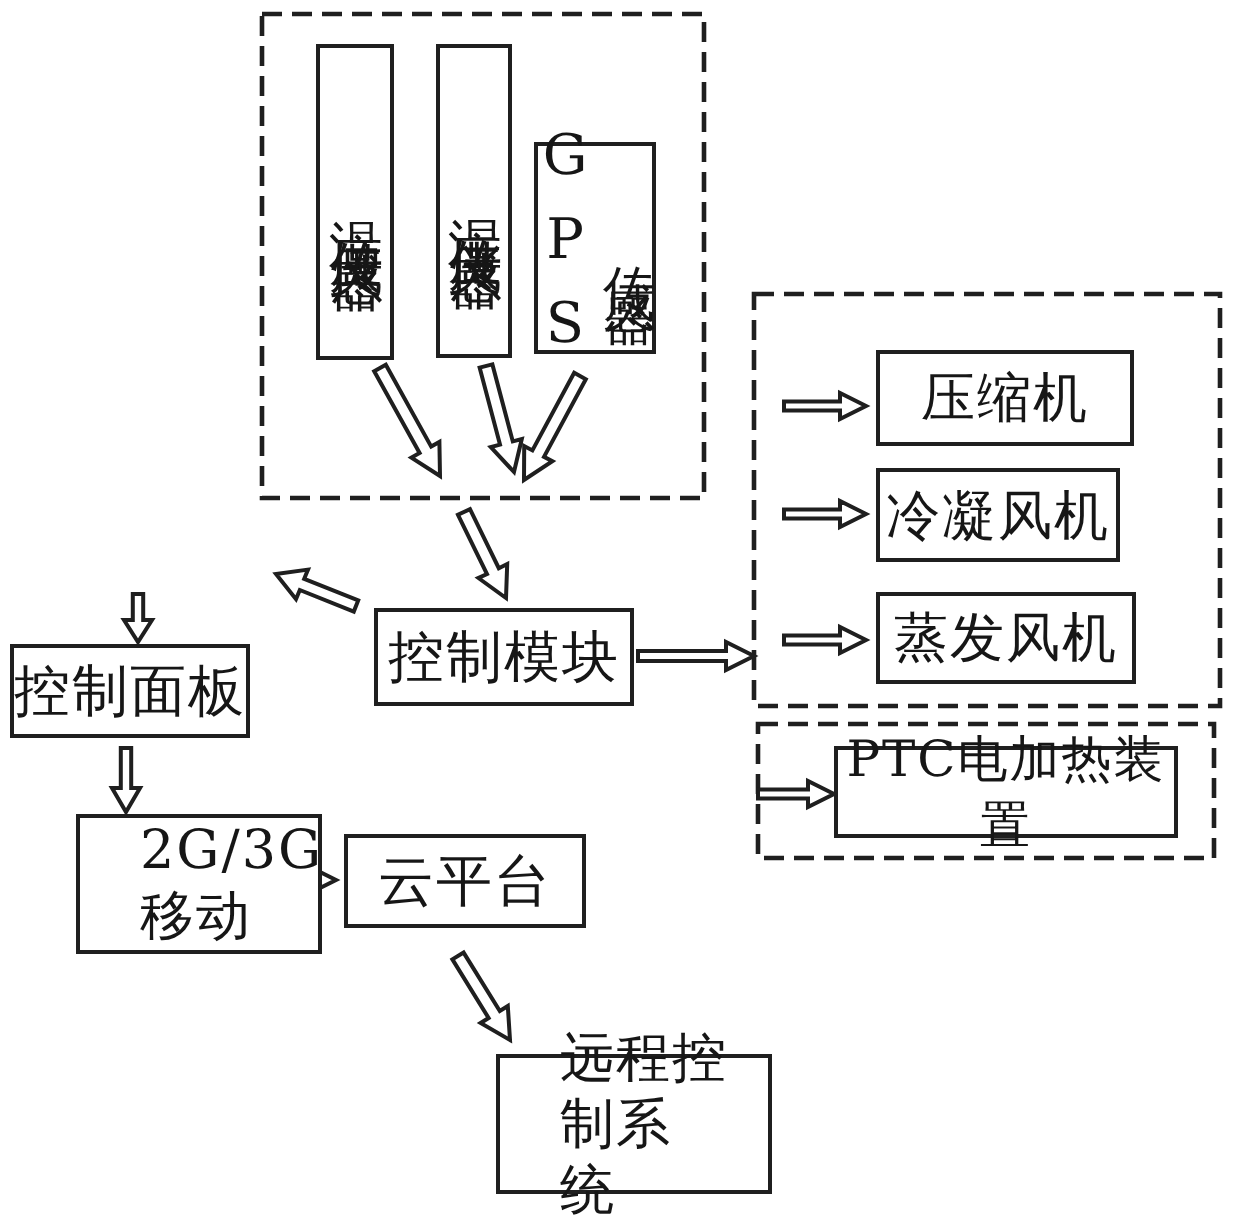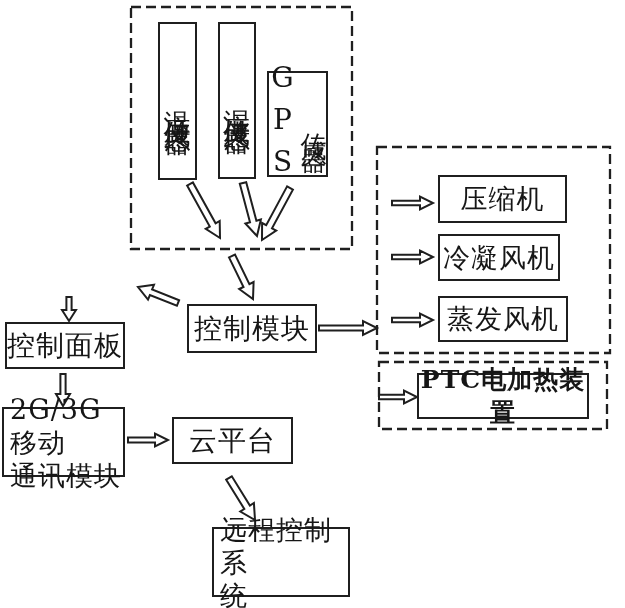--- a/index.html
+++ b/index.html
@@ -11,23 +11,23 @@
   svg.overlay{position:absolute;left:0;top:0;width:625px;height:608px;}
   .dashedrect{fill:none;stroke:#1f1f1f;stroke-width:2.3;}
   .arrow{fill:#ffffff;stroke:#1f1f1f;stroke-width:2;stroke-linejoin:miter;}
   .box{
     position:absolute;box-sizing:border-box;border:2px solid #1f1f1f;background:#ffffff;
     display:flex;align-items:center;justify-content:center;text-align:center;
     letter-spacing:1px;
   }
   .fs28{font-size:28px;}
   .fs27{font-size:27px;text-align:right;}
-  .fs25{font-size:25px;font-weight:bold;}
+  .fs25{font-size:25px;}
   .two-line{flex-direction:column;align-items:flex-start;justify-content:center;
-    padding-left:6px;line-height:33px;text-align:left;letter-spacing:1px;}
+    padding-left:30px;line-height:33px;text-align:left;letter-spacing:1px;margin-left:36px;}
   .vtext{
     writing-mode:vertical-rl;text-orientation:upright;
     font-size:27px;line-height:1;letter-spacing:5px;
   }
   .gpsbox{gap:5px;}
   .gps-letters{font-size:28px;letter-spacing:9px;}
   .gps-suffix{font-size:26px;letter-spacing:8px;}
 </style>
 </head>
 <body>
@@ -65,21 +65,20 @@
   <div class="box gpsbox" style="left:267px;top:71px;width:61px;height:106px">
     <span class="vtext gps-letters">GPS</span>
     <span class="vtext gps-suffix">传感器</span>
   </div>
 
   <div class="box fs28" style="left:5px;top:322px;width:120px;height:47px">
     <span>控制面板</span>
   </div>
   <div class="box fs27 two-line" style="left:2px;top:407px;width:123px;height:70px">
     <span>2G/3G移动</span>
-    <span>通讯模块</span>
   </div>
 
   <div class="box fs28" style="left:187px;top:304px;width:130px;height:49px">
     <span>控制模块</span>
   </div>
   <div class="box fs28" style="left:172px;top:417px;width:121px;height:47px">
     <span>云平台</span>
   </div>
   <div class="box fs27 two-line" style="left:212px;top:527px;width:138px;height:70px">
     <span>远程控制系</span>

